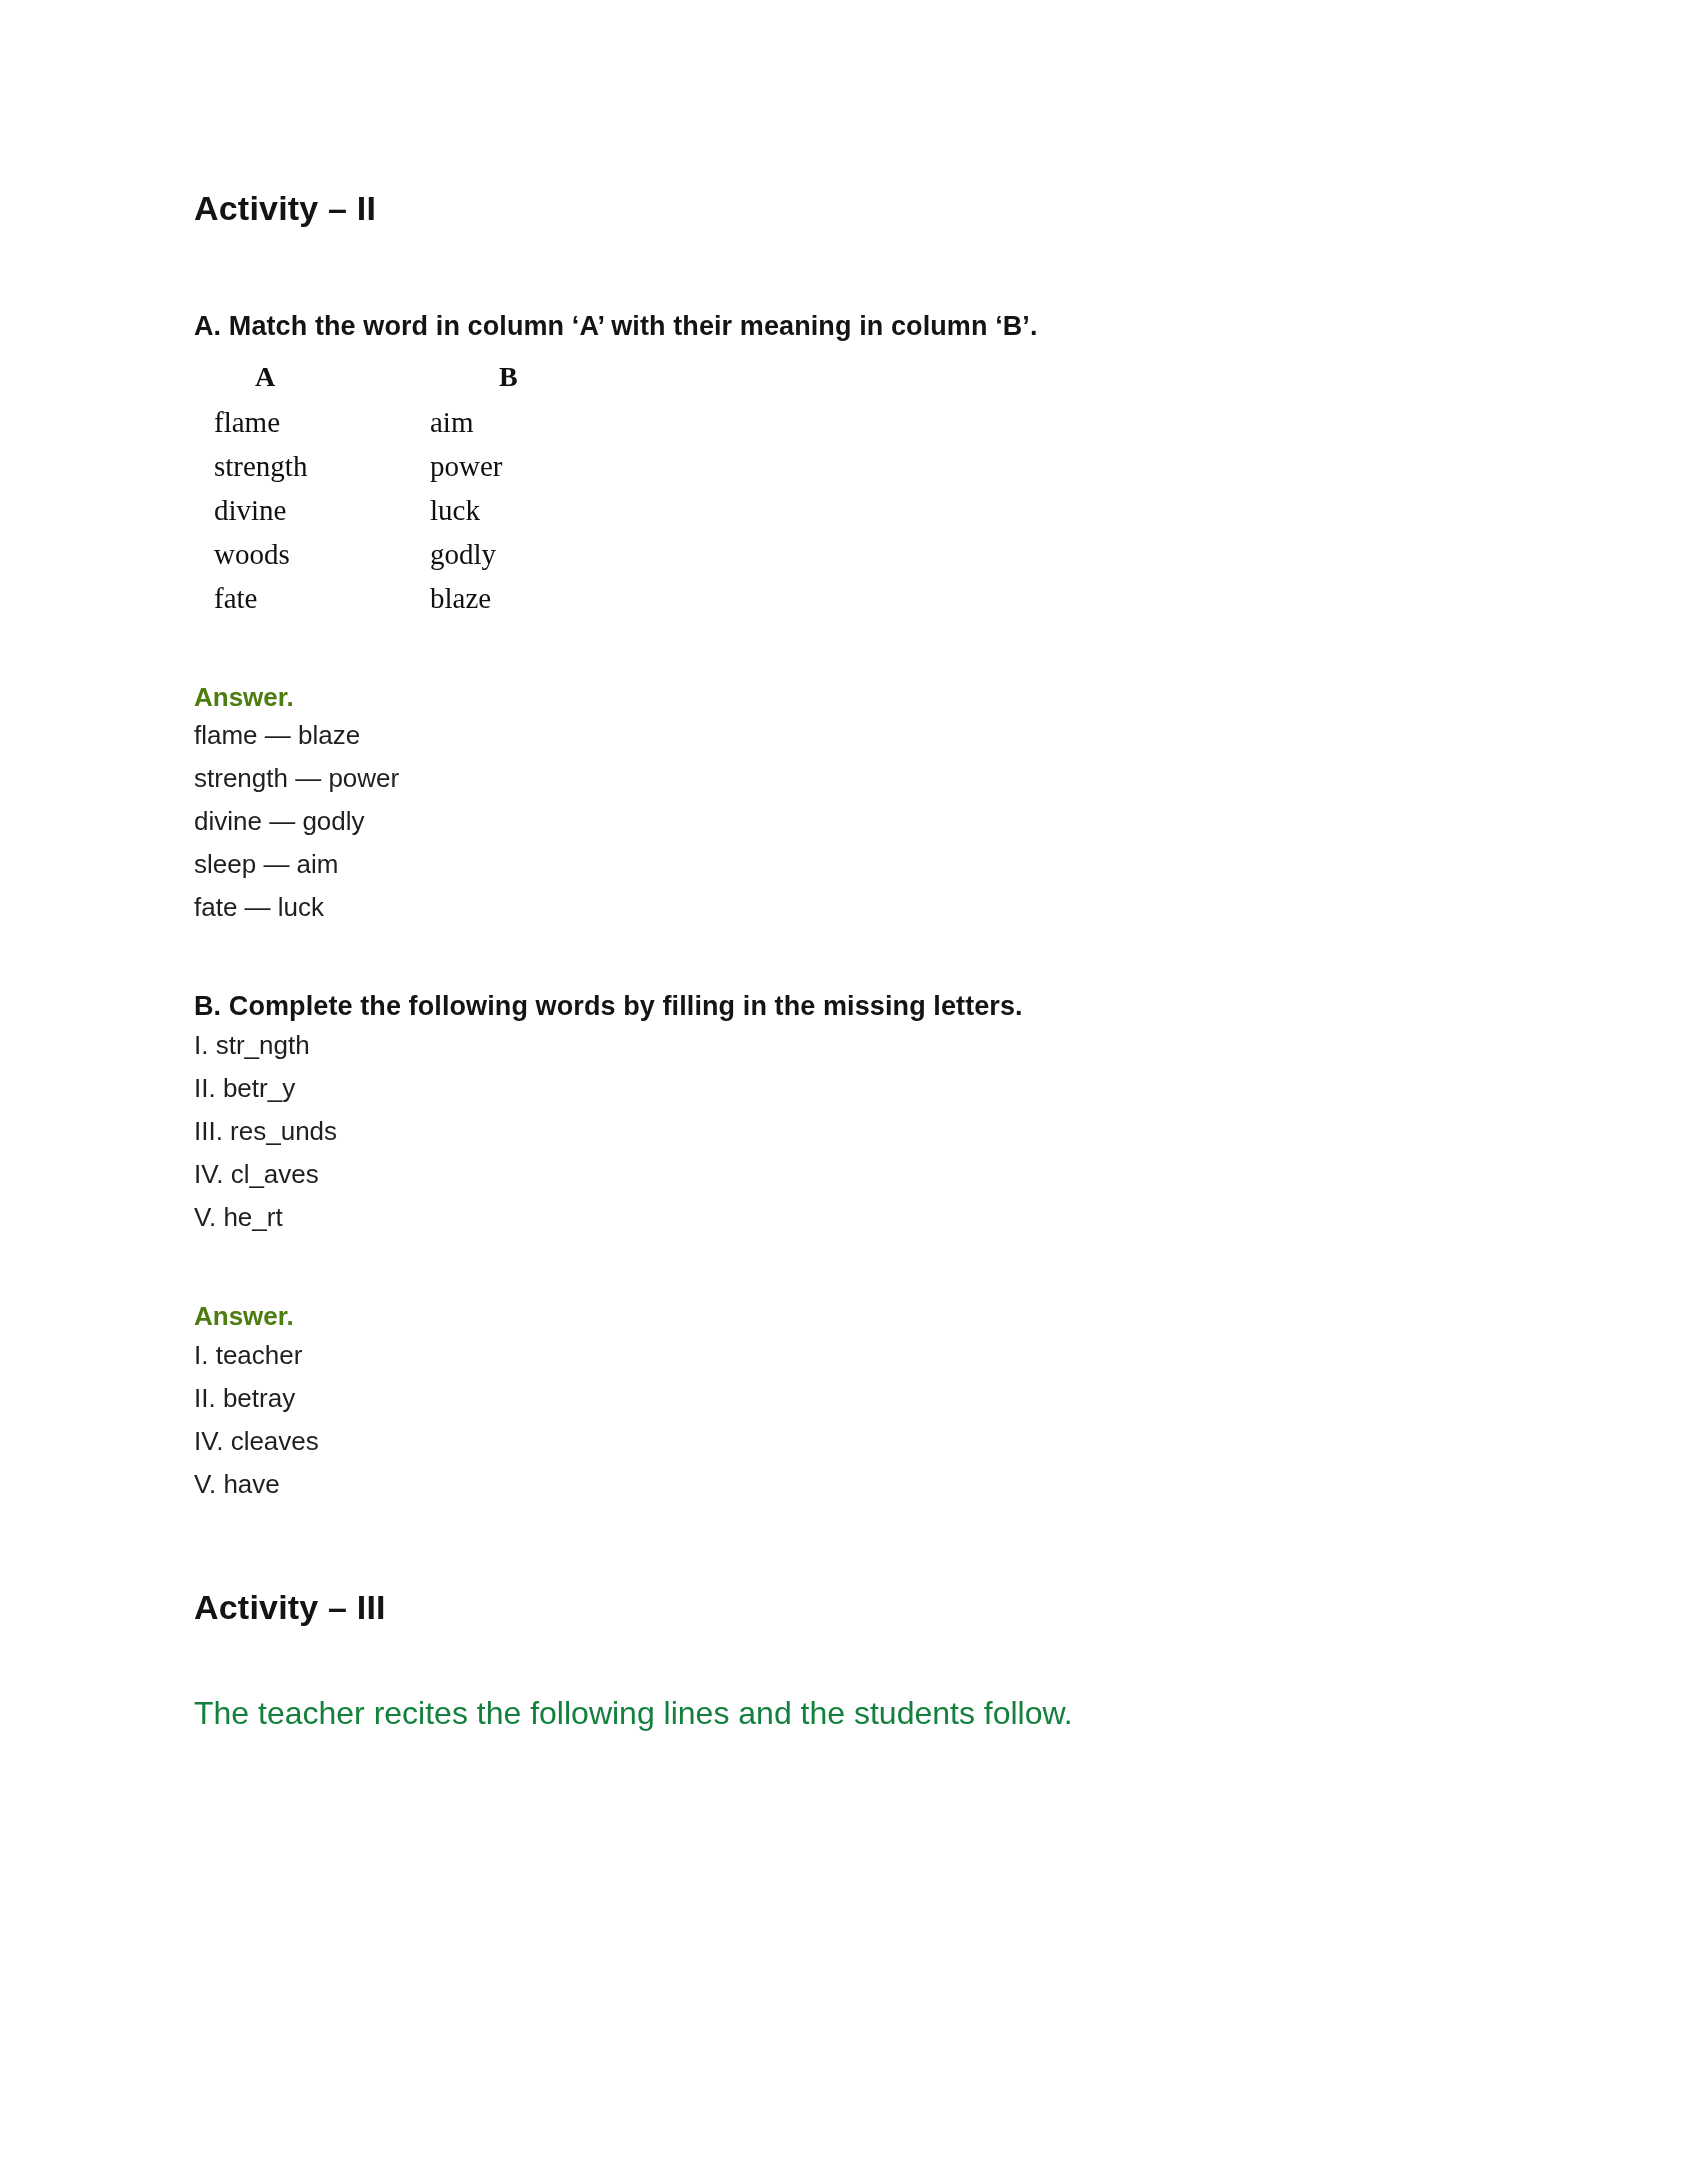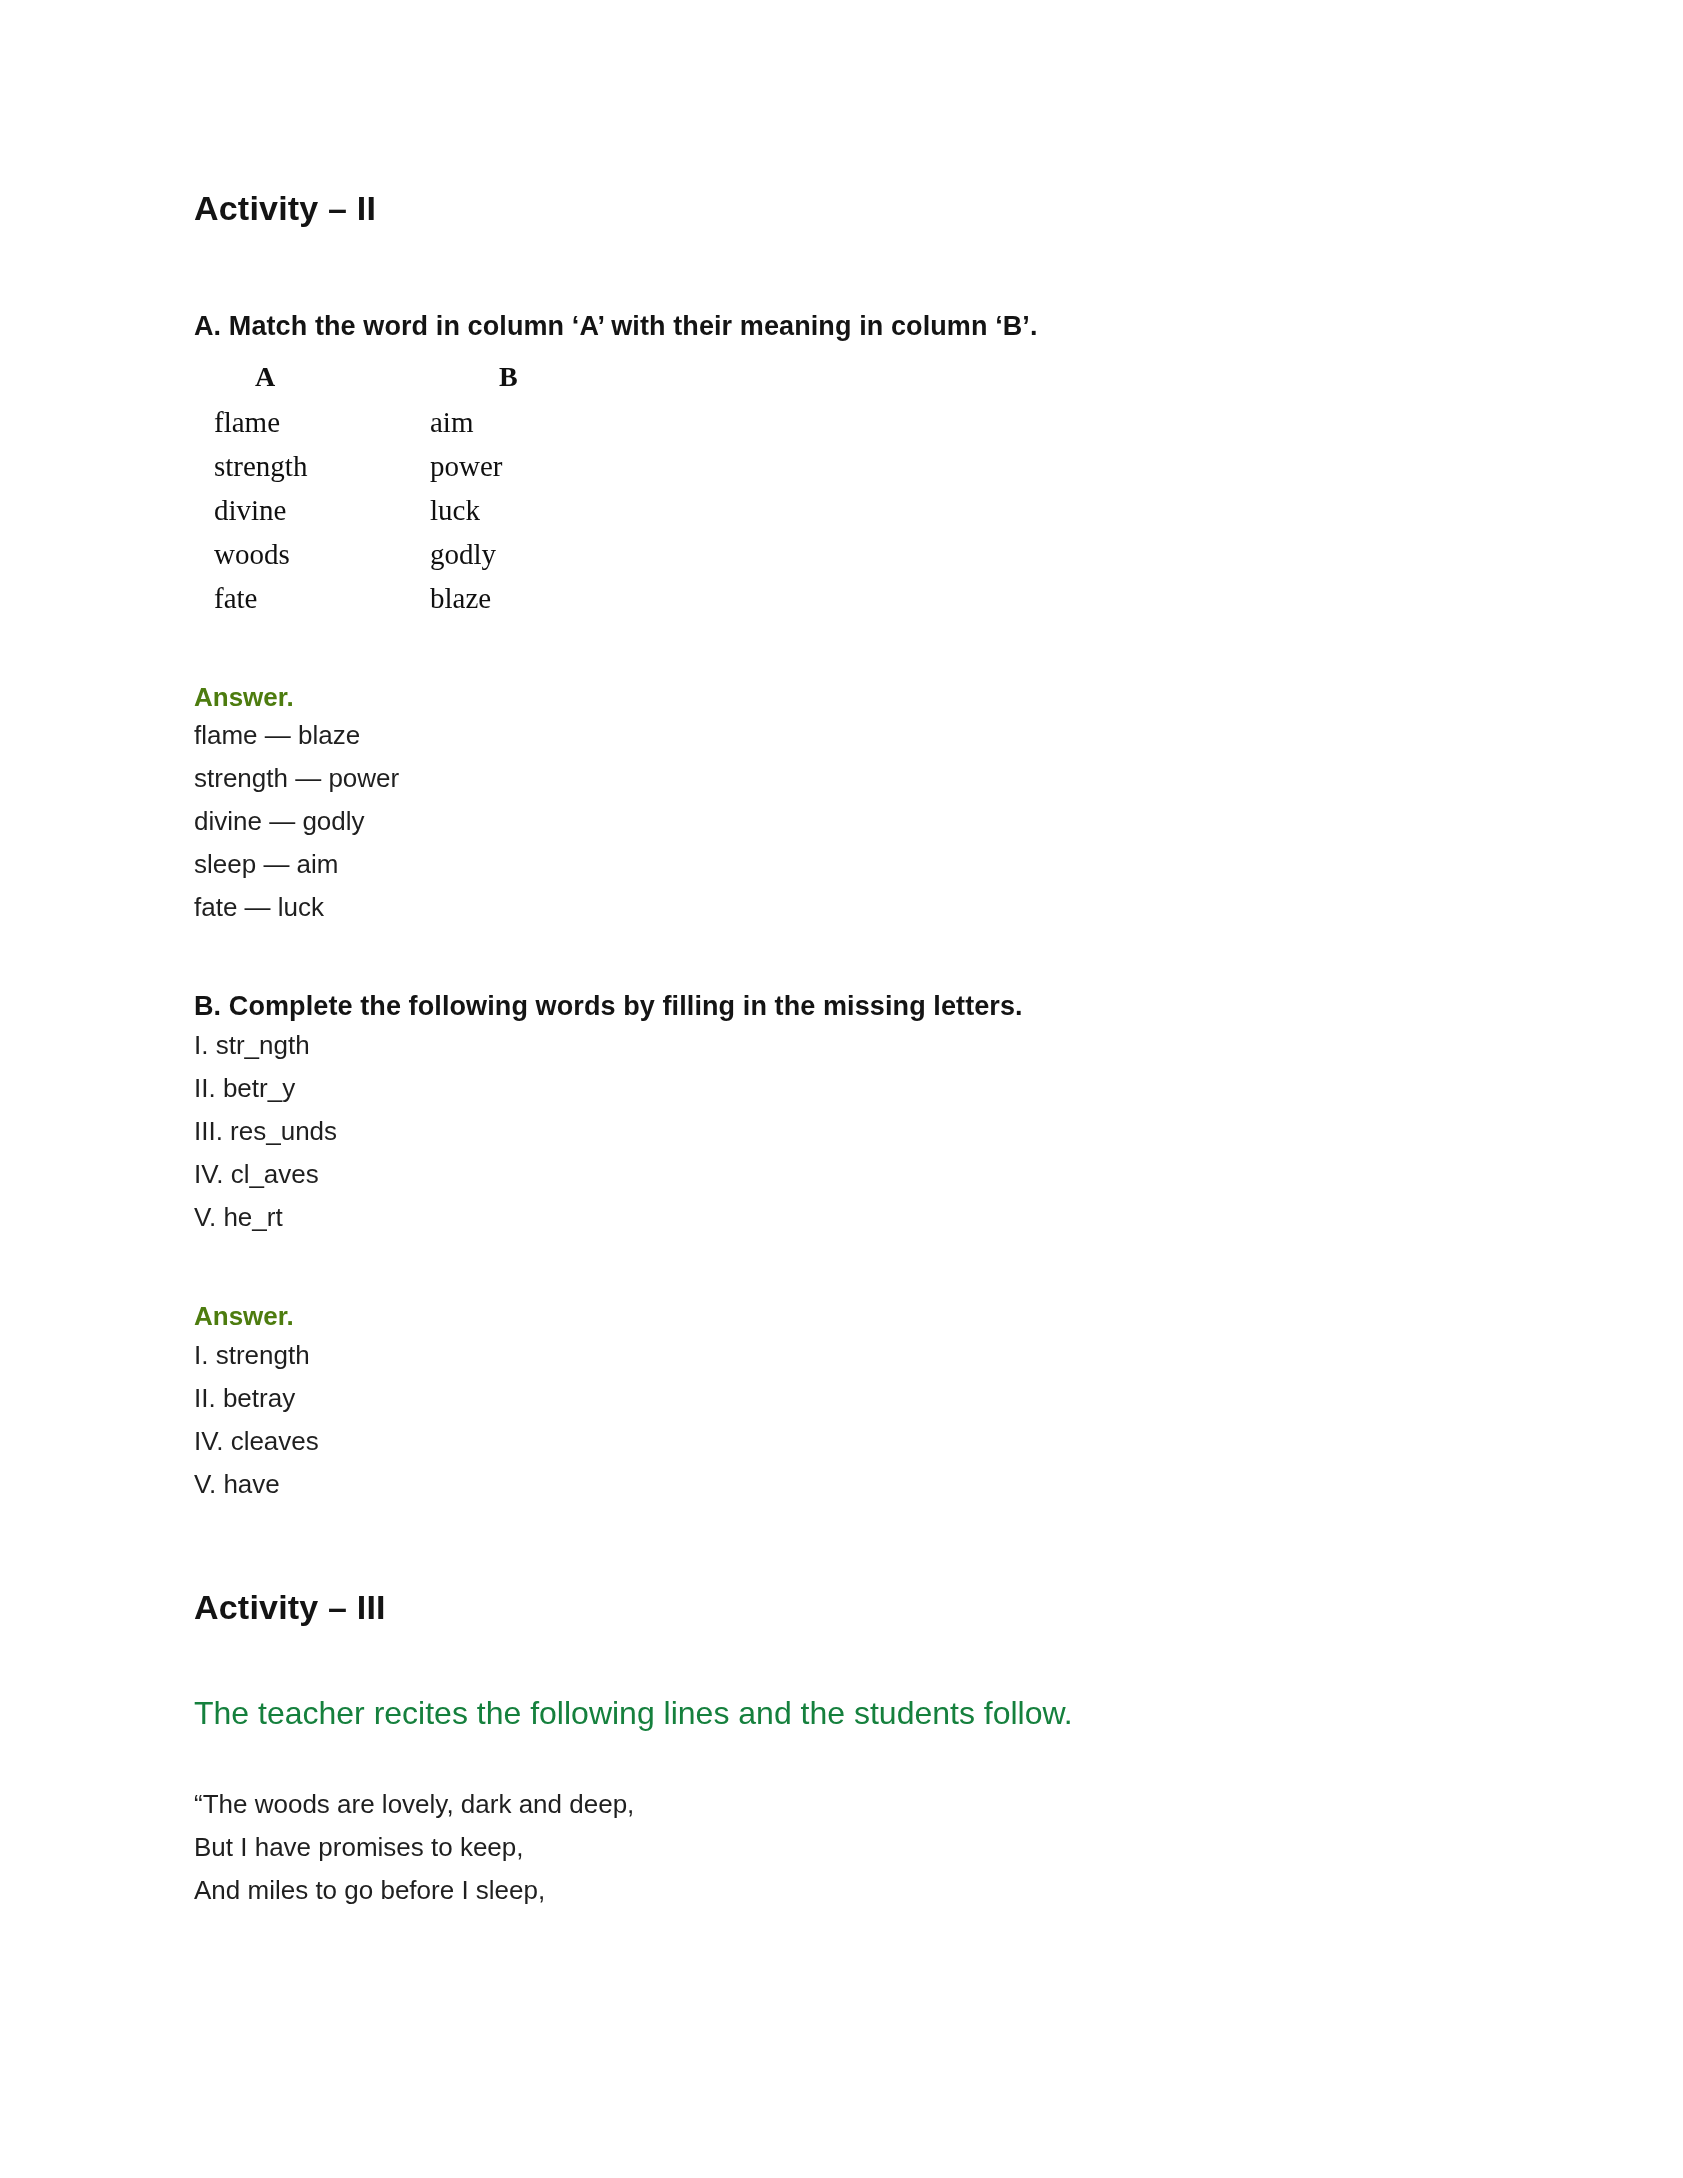--- a/index.html
+++ b/index.html
@@ -177,37 +177,32 @@
       <div class="body-line">II. betr_y</div>
       <div class="body-line">III. res_unds</div>
       <div class="body-line">IV. cl_aves</div>
       <div class="body-line">V. he_rt</div>
     </div>
 
     <div class="gap-lg"></div>
 
     <div class="list-block">
       <div class="answer-heading">Answer.</div>
-      <div class="body-line">I. strength</div>
+      <div class="body-line">I. teacher</div>
       <div class="body-line">II. betray</div>
       <div class="body-line">IV. cleaves</div>
       <div class="body-line">V. have</div>
     </div>
 
     <div class="gap-xl"></div>
 
     <h1 class="activity-heading">Activity – III</h1>
 
     <div class="gap-lg"></div>
 
     <p class="para">The teacher recites the following lines and the students follow.</p>
 
     <div class="gap-md"></div>
 
-    <div class="list-block">
-      <div class="body-line">“The woods are lovely, dark and deep,</div>
-      <div class="body-line">But I have promises to keep,</div>
-      <div class="body-line">And miles to go before I sleep,</div>
-    </div>
 
   </div>
 </div>
 
 
 </body></html>

